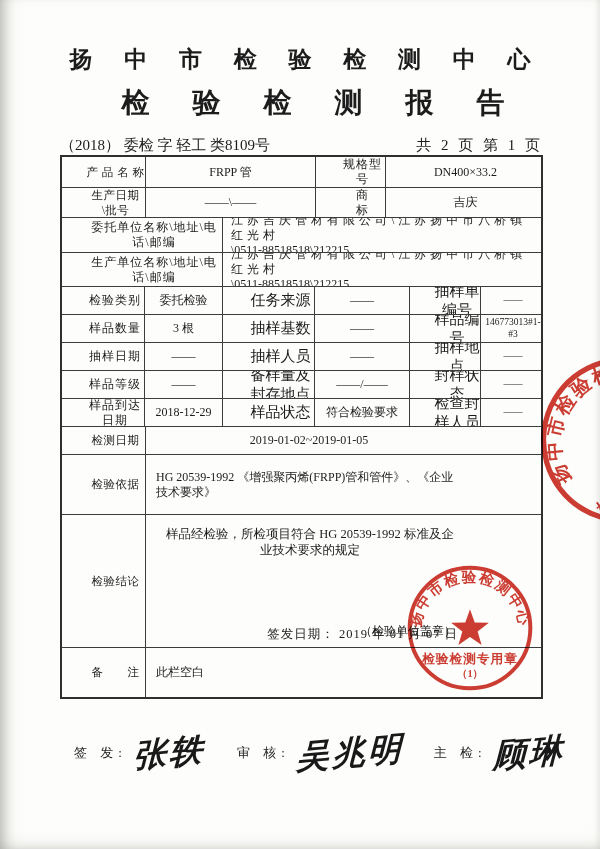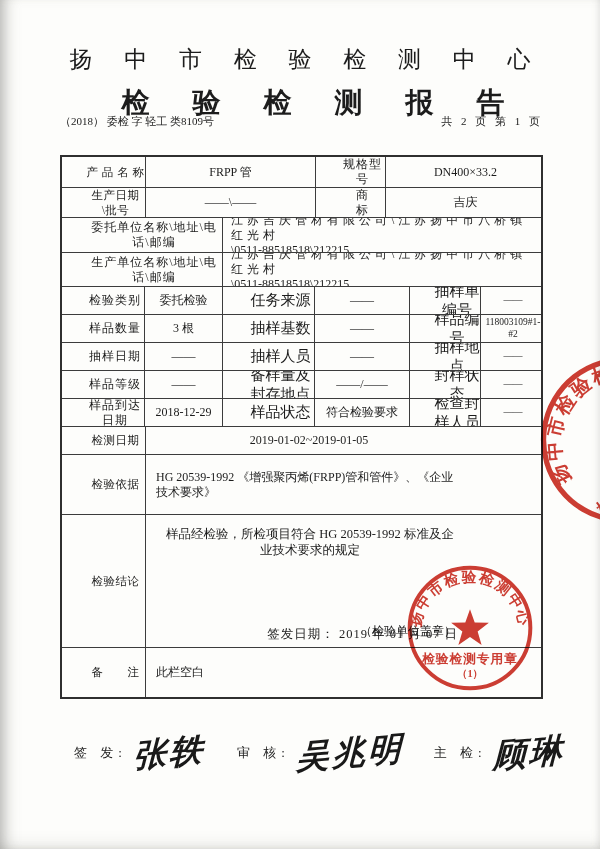--- a/index.html
+++ b/index.html
@@ -5,25 +5,25 @@
   * { margin:0; padding:0; box-sizing:border-box; }
   body { background:#888; font-family:"Liberation Serif","DejaVu Serif",serif; }
   .page {
     position:relative; width:600px; height:849px; margin:0 auto;
     background:#fdfdfb; color:#1c1c1c; overflow:hidden;
     box-shadow: inset 14px 0 16px -11px rgba(110,110,105,.55),
                 inset -5px 0 8px -6px rgba(150,150,145,.35),
                 inset 0 -10px 18px -12px rgba(140,140,135,.45);
   }
   .org-title { position:absolute; top:44px; left:0; width:100%; text-align:center;
-    font-size:23px; font-weight:normal; letter-spacing:13px; text-indent:13px; }
+    font-size:23px; font-weight:bold; letter-spacing:13px; text-indent:13px; }
   .report-title { position:absolute; top:84px; left:0; width:100%; text-align:center;
     font-size:28px; font-weight:bold; letter-spacing:18px; text-indent:18px;padding-left:26px; }
-  .doc-line { position:absolute; top:114px; left:60px; width:483px;
-    display:flex; justify-content:space-between; font-size:11px;align-items:center; }
+  .doc-line { position:absolute; top:136px; left:60px; width:483px;
+    display:flex; justify-content:space-between; font-size:15px;align-items:center; }
   .doc-line .pg { letter-spacing:3px; }
 
   .tbl { position:absolute; left:60px; top:155px; width:483px;
     border:2px solid #2f2f2f; background:transparent; }
   .row { display:flex; border-top:1.4px solid #3c3c3c; }
   .row:first-child { border-top:none; }
   .cell { border-left:1.4px solid #3c3c3c; display:flex; align-items:center;
     justify-content:center; text-align:center; font-size:12px; line-height:1.25;
     flex:none; overflow:hidden; }
   .cell:first-child { border-left:none; }
@@ -109,21 +109,21 @@
       <div class="cell lbl c71">抽样单编号</div>
       <div class="cell val c65">——</div>
     </div>
 
     <div class="row" style="height:28px">
       <div class="cell lbl c82">样品数量</div>
       <div class="cell val c78">3 根</div>
       <div class="cell lbl c92">抽样基数</div>
       <div class="cell val c95">——</div>
       <div class="cell lbl c71">样品编号</div>
-      <div class="cell val c65">118003109#1-#2</div>
+      <div class="cell val c65">146773013#1-#3</div>
     </div>
 
     <div class="row" style="height:28px">
       <div class="cell lbl c82">抽样日期</div>
       <div class="cell val c78">——</div>
       <div class="cell lbl c92">抽样人员</div>
       <div class="cell val c95">——</div>
       <div class="cell lbl c71">抽样地点</div>
       <div class="cell val c65">——</div>
     </div>

